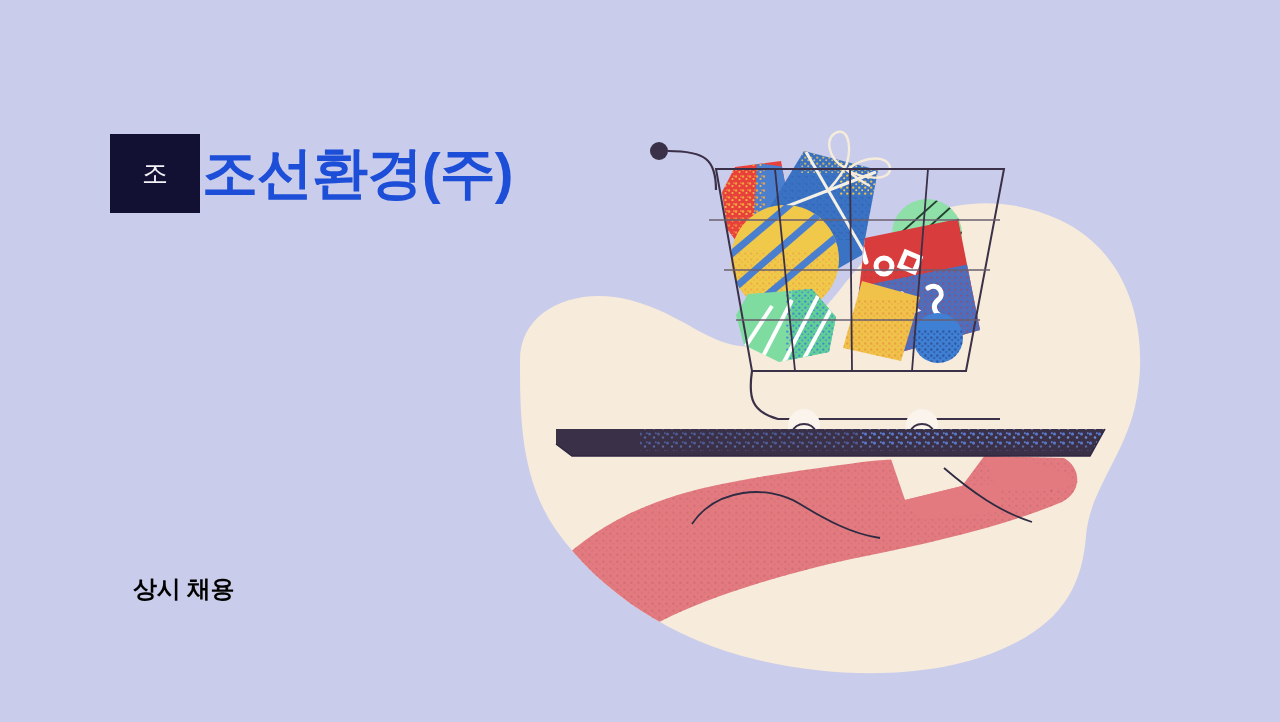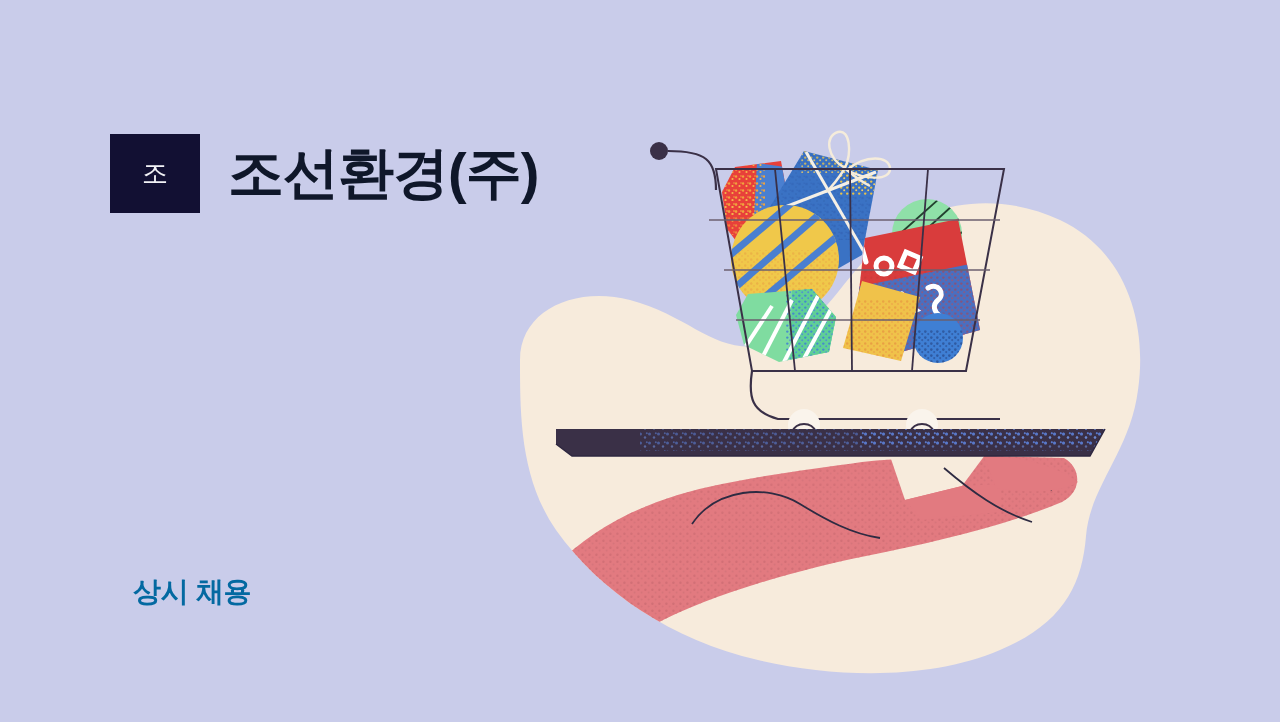--- a/index.html
+++ b/index.html
@@ -43,46 +43,46 @@
     display: flex;
     align-items: center;
     justify-content: center;
     font-size: 26px;
     font-weight: 400;
     letter-spacing: 0px;
     box-sizing: border-box;
     flex: 0 0 auto;
   }
   .company-name {
-    margin-left: 28px;
+    margin-left: 2px;
     font-size: 56px;
     font-weight: bold;
-    color: #0f172a;
+    color: #1d4ed8;
     line-height: 1;
     white-space: nowrap;
     letter-spacing: -1px;
   }
   
   .job-title {
     position: absolute;
     left: 118px;
     top: 508px;
     font-size: 30px;
     font-weight: bold;
     color: #0b0b10;
     white-space: nowrap;
     letter-spacing: -0.5px;
   }
   .job-meta {
     position: absolute;
     left: 133px;
     top: 573px;
-    font-size: 28px;
+    font-size: 24px;
     font-weight: bold;
-    color: #0369a1;
+    color: #000000;
     white-space: nowrap;
     letter-spacing: -0.3px;
   }
 </style>
 </head>
 <body>
 
 <div class="stage">
 
   <svg class="illus" viewBox="0 0 1280 722" xmlns="http://www.w3.org/2000/svg">

